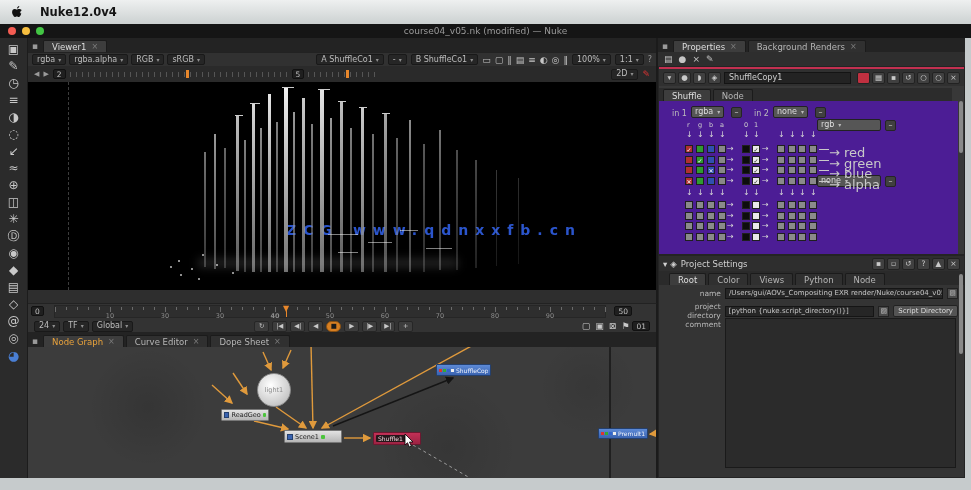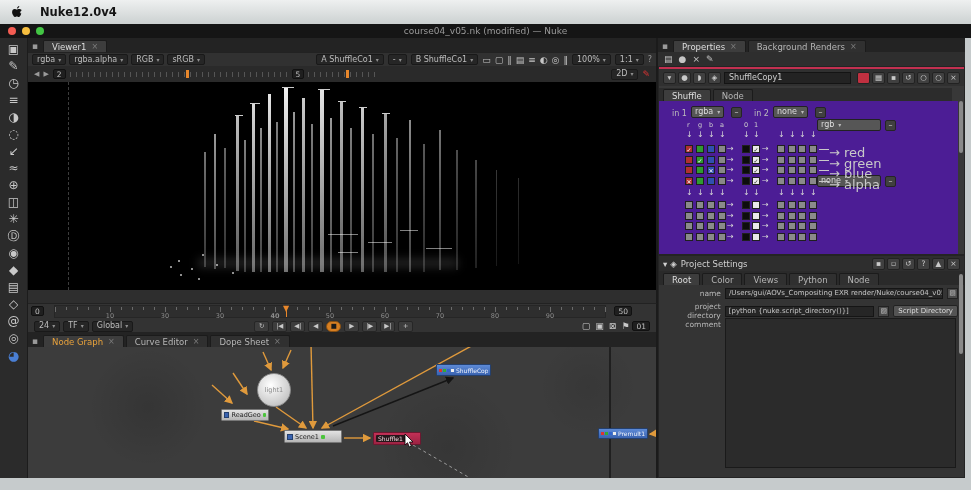--- a/index.html
+++ b/index.html
@@ -89,21 +89,21 @@
   .cell{position:absolute;width:8px;height:8px;border:1px solid #1f1f1f;font-size:6px;line-height:7px;text-align:center;color:#fff}
   .marrow{position:absolute;color:#d8d8d8;font-size:8px;line-height:8px}
   .mletter{position:absolute;color:#cfcfcf;font-size:6.5px}
   .row-label{position:absolute;color:#c9c9c9;font-size:13px}
   .row-label::before{content:"→ ";color:#c9c9c9}
   .row-line{position:absolute;height:1px;background:#c9c9c9}
   .sb{position:absolute;width:4px;background:#8a8a8a;border-radius:2px;right:1px}
   
   .proj{position:absolute;left:0;top:217px;right:0;height:223px;background:#343434;border:1px solid #242424}
   .proj-h{position:absolute;left:0;top:0;right:0;height:15px;background:#2e2e2e;display:flex;align-items:center;gap:4px;padding:0 4px;color:#d0d0d0;font-size:8.5px}
-  .proj-tabs{position:absolute;left:0;top:15px;right:0;height:14px;display:flex;gap:2px;align-items:flex-end;padding-left:4px;background:#2a2a2a}
+  .proj-tabs{position:absolute;left:0;top:15px;right:0;height:14px;display:flex;gap:2px;align-items:flex-end;padding-left:10px;background:#2a2a2a}
   .fieldrow{position:absolute;display:flex;align-items:center;gap:4px}
   .flabel{width:58px;text-align:right;color:#b8b8b8;font-size:7.5px}
   .fval{background:#262626;border:1px solid #151515;color:#c6c6c6;font-size:7px;height:11px;line-height:9px;padding:0 3px;white-space:nowrap;overflow:hidden}
   .fbtn{width:11px;height:11px;background:#4a4a4a;border:1px solid #222;color:#bbb;font-size:7px;line-height:9px;text-align:center}
   .sdbtn{background:#545454;border:1px solid #222;color:#ddd;font-size:7px;height:12px;line-height:10px;padding:0 4px;border-radius:2px;white-space:nowrap}
   .commentbox{position:absolute;background:#2b2b2b;border:1px solid #1a1a1a}
   
   .bstrip{position:absolute;left:0;top:478px;width:100%;height:12px;background:#c6cbcc}
   .rstrip{position:absolute;left:965px;top:38px;width:6px;height:440px;background:#c6cbcc}
 </style>
@@ -208,20 +208,23 @@
           <span class="mark" style="left:38px"></span>
         </span>
       <span style="flex:1"></span>
       <span class="chip dd">
           <span>2D</span>
         </span>
       <span style="color:#d33;font-size:9px">✎</span>
     </div>
     <div class="v-image" id="v-image">
       <div class="guide"></div>
+      <div class="watermark" style="color: rgb(43, 85, 204);">
+        <span>ZCG</span><span style="margin-left:14px">www.qdnxxfb.cn</span>
+      </div>
     <div class="streak" style="left: 176px; top: 70px; height: 115px; width: 2px; opacity: 0.45;"></div>
         <div class="streak" style="left: 186px; top: 52px; height: 135px; width: 2px; opacity: 0.6;"></div>
         <div class="streak" style="left: 196px; top: 66px; height: 120px; width: 2px; opacity: 0.4;"></div>
         <div class="streak" style="left: 208px; top: 34px; height: 155px; width: 3px; opacity: 0.75;"></div>
         <div class="streak" style="left: 216px; top: 58px; height: 132px; width: 2px; opacity: 0.5;"></div>
         <div class="streak" style="left: 224px; top: 22px; height: 168px; width: 3px; opacity: 0.85;"></div>
         <div class="streak" style="left: 232px; top: 46px; height: 144px; width: 2px; opacity: 0.55;"></div>
         <div class="streak" style="left: 240px; top: 12px; height: 178px; width: 3px; opacity: 0.9;"></div>
         <div class="streak" style="left: 248px; top: 40px; height: 150px; width: 2px; opacity: 0.5;"></div>
         <div class="streak" style="left: 256px; top: 6px; height: 184px; width: 4px; opacity: 0.95;"></div>

